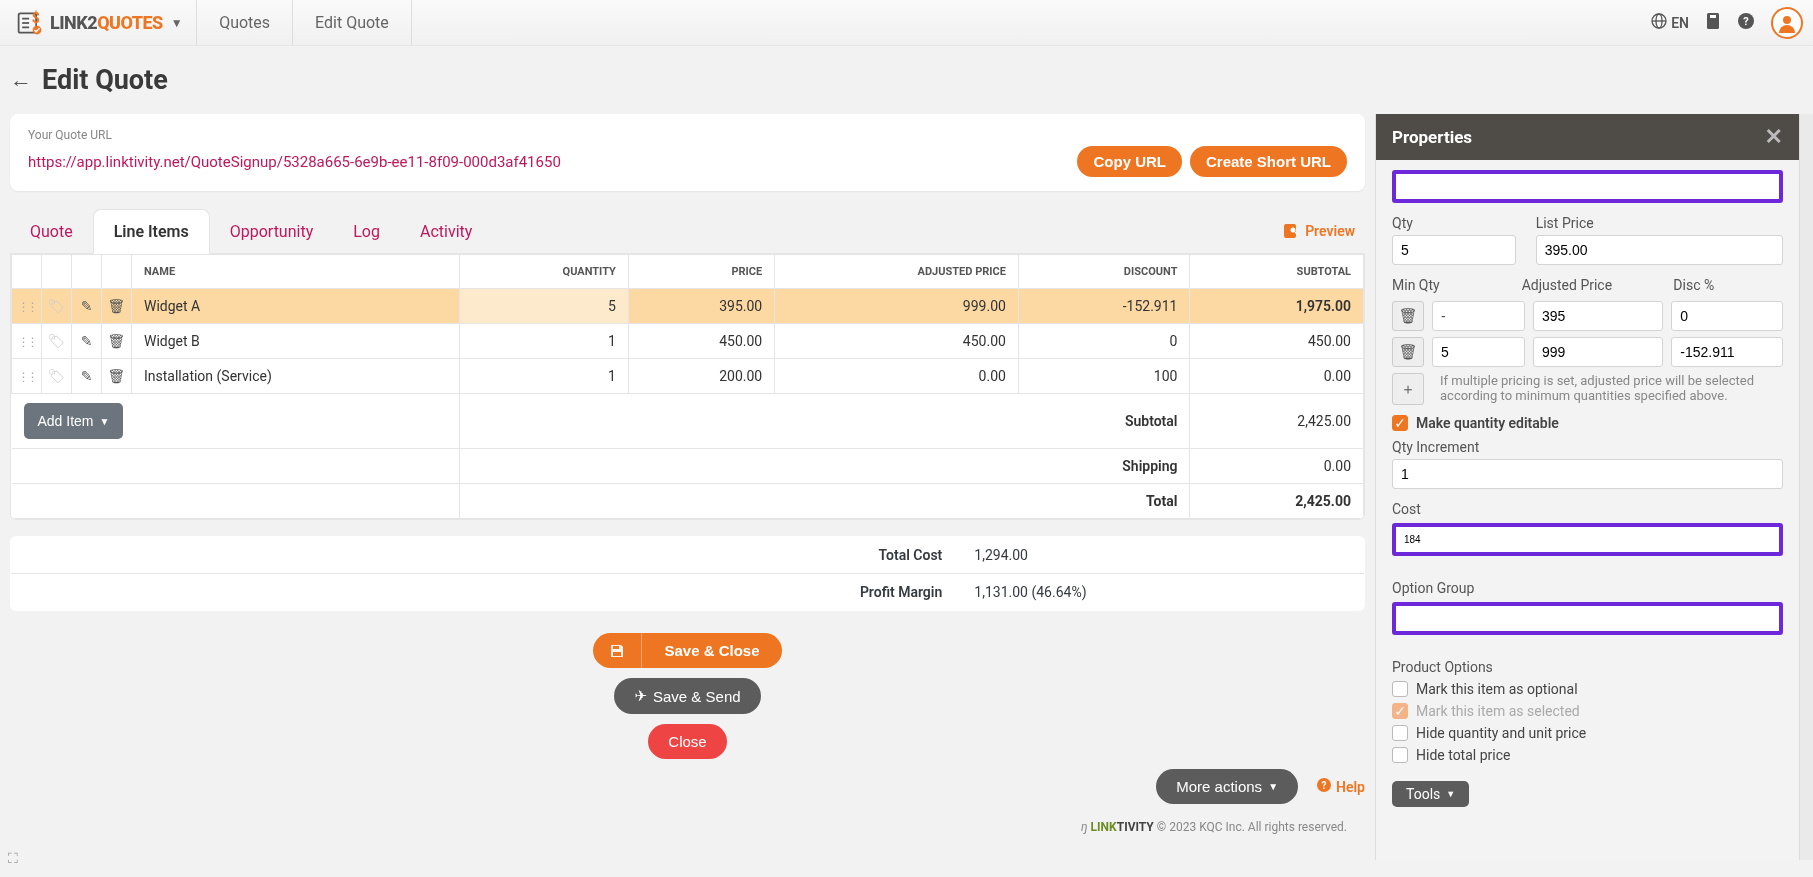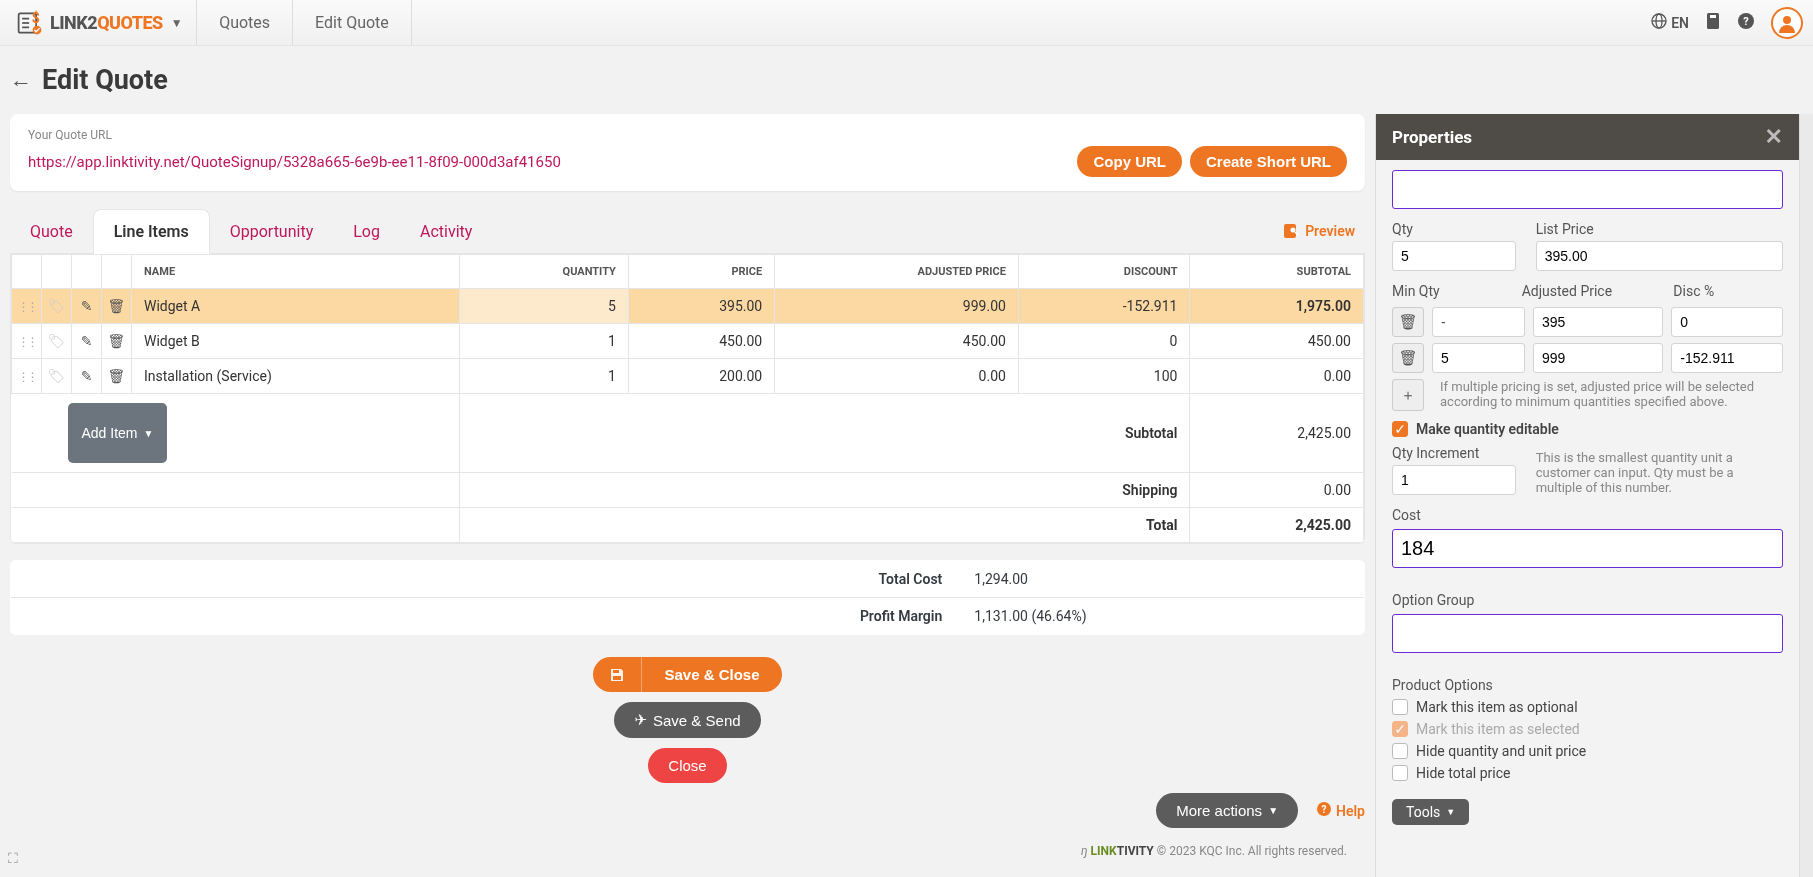--- a/index.html
+++ b/index.html
@@ -21,21 +21,21 @@
   .pagehead { display:flex; align-items:center; padding:18px 10px; }
   .back-arrow { font-size:22px; color:#555; margin-right:10px; font-weight:300;}
   .pagetitle { font-size:27px; font-weight:700; color:#3a3a3a;}
   
   .split { display:flex; }
   .mainarea { flex:1; padding:0 10px 20px 10px; }
   .sidepanel { width:424px; background:#f3f3f3; border-left:1px solid #ddd; padding-bottom:20px;}
   .panel-hd { background:#4f4b47; color:#fff; font-weight:700; font-size:17px; padding:12px 16px; display:flex; align-items:center; justify-content:space-between;}
   .panel-close { color:#bbb; font-size:22px; line-height:1;}
   .panel-body { padding:10px 16px; font-size:14px;}
-  .prop-input-full { width:100%; padding:7px 8px; border:1px solid #6d28d9; border-radius:3px; background:#fff; font-size:20px; margin-bottom:12px;}
+  .prop-input-full { width:100%; padding:7px 8px; border:4px solid #6d28d9; border-radius:3px; background:#fff; font-size:10px; margin-bottom:12px;}
   .prop-row { display:flex; gap:20px; margin-bottom:12px;}
   .prop-col { flex:1; }
   .prop-label { font-size:14px; color:#555; margin-bottom:4px; display:block;}
   .prop-input { width:100%; padding:6px 8px; border:1px solid #d4d4d4; border-radius:3px; background:#fff; font-size:14px;}
   .tier-row { display:flex; gap:8px; margin-bottom:6px; align-items:stretch;}
   .tier-btn { width:32px; border:1px solid #ccc; background:#eee; border-radius:3px; display:flex; align-items:center; justify-content:center; color:#555; font-size:15px;}
   .tier-note { font-size:13px; color:#888; flex:1; padding-left:8px;}
   .chk-row { display:flex; align-items:center; gap:8px; margin-bottom:6px;}
   .chkbox { width:16px; height:16px; border:1px solid #bbb; border-radius:3px; background:#fff; display:inline-flex; align-items:center; justify-content:center;}
   .chkbox.on { background:#EE7623; border-color:#EE7623; color:#fff;}
@@ -62,21 +62,21 @@
   .tbl th.left { text-align:left; }
   .tbl td { border:1px solid #e5e5e5; padding:9px 12px; text-align:right; color:#333;}
   .tbl td.left { text-align:left; }
   .tbl td.iconcell { text-align:center; padding:9px 4px; color:#555;}
   .tbl tr.selected td { background:#fcd9a3; }
   .tbl tr.selected td.qtycell { background:#fde9cc; }
   .tbl td.noborder { border-left:none; border-right:none; }
   .grip { color:#aaa; letter-spacing:-3px; font-size:12px;}
   .rowicon { color:#555; font-size:14px; }
   .tag-icn { color:#ccc; }
-  .add-item-btn { background:#6c757d; color:#fff; border:none; padding:22px 14px; border-radius:5px; font-size:14px; display:inline-flex; gap:6px; align-items:center;margin-left:44px;}
+  .add-item-btn { background:#6c757d; color:#fff; border:none; padding:10px 14px; border-radius:5px; font-size:14px; display:inline-flex; gap:6px; align-items:center;}
   .sum-tbl { width:100%; border-collapse:collapse; background:#fff; border:1px solid #e5e5e5; margin-top:16px; border-radius:6px; overflow:hidden;}
   .sum-tbl td { padding:10px 16px; border-bottom:1px solid #e5e5e5;}
   .sum-tbl tr:last-child td { border-bottom:none;}
   .sum-lab { text-align:right; font-weight:600; width:70%;}
   
   .footer-row { display:flex; align-items:center; margin-top:22px; gap:10px;flex-direction:column;}
   .btn-grp { display:flex; }
   .btn-save-icn { background:#EE7623; color:#fff; border:none; padding:9px 16px; border-top-left-radius:20px; border-bottom-left-radius:20px; font-size:15px; display:flex; align-items:center;}
   .btn-save-txt { background:#EE7623; color:#fff; border:none; border-left:1px solid rgba(255,255,255,.35); padding:9px 22px; border-top-right-radius:20px; border-bottom-right-radius:20px; font-size:15px; font-weight:600;}
   .btn-gray { background:#5c5c5c; color:#fff; border:none; border-radius:20px; padding:9px 20px; font-size:15px; font-weight:500; display:inline-flex; align-items:center; gap:6px;}
@@ -347,21 +347,20 @@
       <div class="chk-row" style="margin-top:10px;">
         <span class="chkbox on">✓</span>
         <span class="chk-label" style="font-weight:600">Make quantity editable</span>
       </div>
 
       <div class="prop-row" style="align-items:flex-end; margin-top:8px;">
         <div style="flex:1">
           <span class="prop-label">Qty Increment</span>
           <input class="prop-input" value="1" style="">
         </div>
-        <div style="flex:2; font-size:13px; color:#888;">This is the smallest quantity unit a customer can input. Qty must be a multiple of this number.</div>
       </div>
 
       <div class="section-lbl">Cost</div>
       <input class="prop-input-full" value="184" style="">
 
       <div class="section-lbl">Option Group</div>
       <input class="prop-input-full" value="" style="">
 
       <div class="section-lbl">Product Options</div>
       <div class="chk-row">

